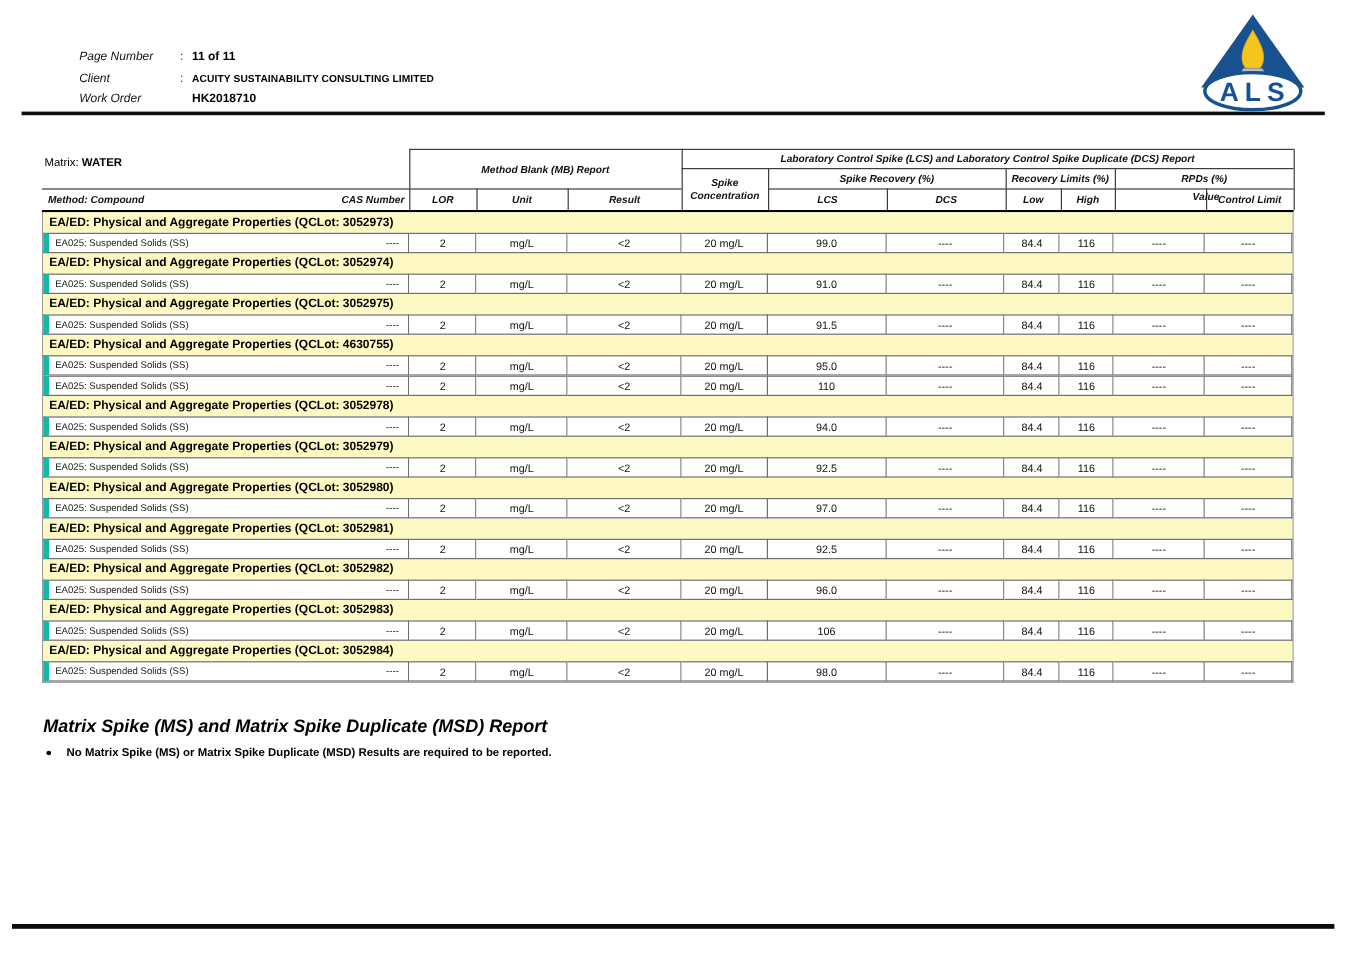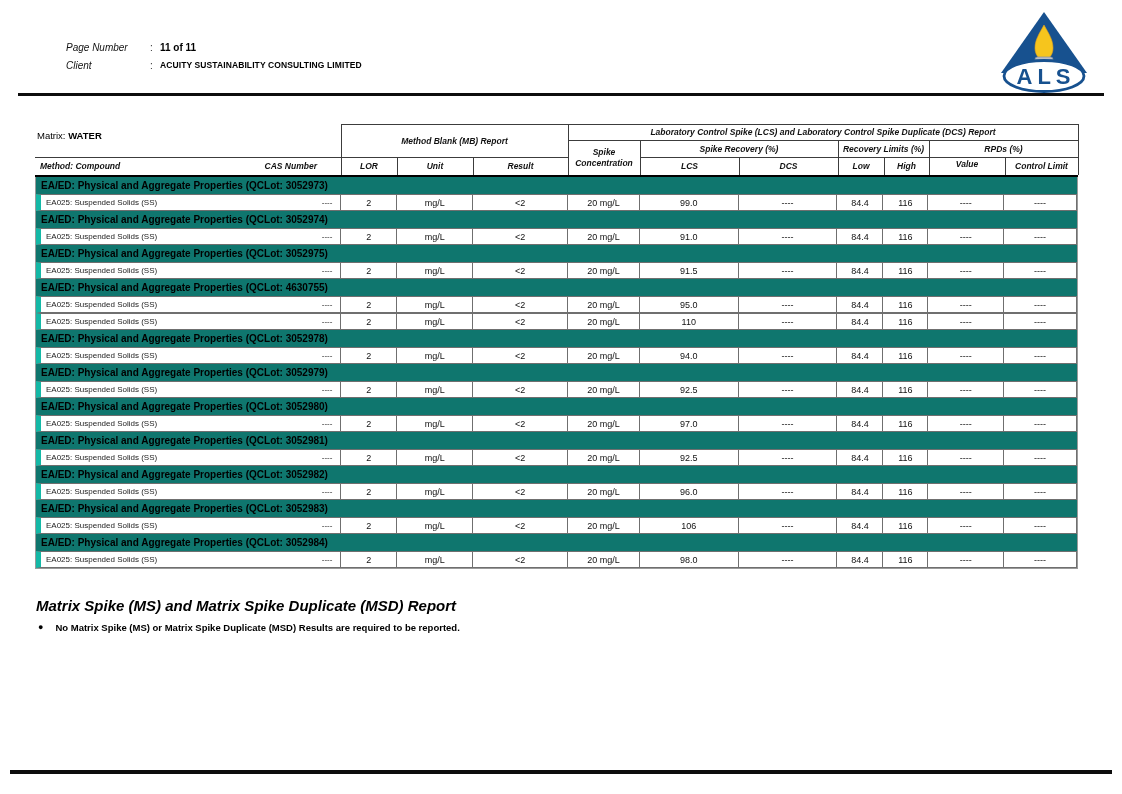--- a/index.html
+++ b/index.html
@@ -35,21 +35,21 @@
   .thick { position:absolute; left:0; top:51px; width:1043px; height:2px; background:#000; }
   .hcell { position:absolute; display:flex; align-items:center; justify-content:center;
            text-align:center; font-style:italic; font-weight:bold; font-size:8.5px; color:#111; }
   .hcell.left { justify-content:flex-start; padding-left:5px; }
   .hcell.right { justify-content:flex-end; padding-right:8px; }
   .hcell.twolines { flex-direction:column; justify-content:center; line-height:11px; }
   
   .tbody { position:absolute; left:0; top:53px; width:1043px; background:#e9e9e9;
            border:1px solid #9a9a9a; border-top:none; }
   .gband { height:17px; display:flex; align-items:center; padding-left:5px;
-           font-weight:bold; font-size:10px; background:#0f766e; }
+           font-weight:bold; font-size:10px; background:#fef9c3; }
   .grow { display:flex; height:17px; }
   .c { background:#fff; border:1px solid #6f6f6f; border-left:none;
        display:flex; align-items:center; justify-content:center; font-size:9px; color:#111; }
   .c.first { border-left:5px solid #14b8a6; justify-content:space-between; }
   .compound { padding-left:5px; font-size:8px; color:#222; }
   .cas { padding-right:8px; font-size:8px; color:#222; }
   .c0{width:306px}.c1{width:56px}.c2{width:76px}.c3{width:95px}.c4{width:72px}
   .c5{width:99px}.c6{width:99px}.c7{width:46px}.c8{width:45px}.c9{width:76px}.c10{width:73px}
 </style>
 </head>
@@ -60,20 +60,25 @@
   <div class="hdr">
     <div class="hdr-row">
       <span class="hdr-label">Page Number</span>
       <span class="hdr-sep">:</span>
       <span class="hdr-value">11 of 11</span>
     </div>
     <div class="hdr-row">
       <span class="hdr-label">Client</span>
       <span class="hdr-sep">:</span>
       <span class="hdr-value small">ACUITY SUSTAINABILITY CONSULTING LIMITED</span>
+    </div>
+    <div class="hdr-row">
+      <span class="hdr-label">Work Order</span>
+      <span class="hdr-sep"></span>
+      <span class="hdr-value">HK2018710</span>
     </div>
   </div>
 
   <div class="logo">
     <svg width="92" height="82" viewBox="0 0 92 82" xmlns="http://www.w3.org/2000/svg">
       <polygon points="46,1 89,62 3,62" fill="#17518f"></polygon>
       <path d="M46,14 C51,23 55,29 55,37 C55,44 51,48.5 46,48.5 C41,48.5 37,44 37,37 C37,29 41,23 46,14 Z" fill="#f6c51d" stroke="#e8a21a" stroke-width="0.6"></path>
       <rect x="37" y="46" width="18" height="8" rx="2.5" fill="#b9bec6" stroke="#8d939c" stroke-width="0.8"></rect>
       <ellipse cx="46" cy="65" rx="40" ry="15.5" fill="#ffffff" stroke="#17518f" stroke-width="2.8"></ellipse>
       <text x="48" y="73" text-anchor="middle" font-family="Liberation Sans, sans-serif" font-size="22" font-weight="bold" letter-spacing="5" fill="#17518f">ALS</text>
@@ -111,29 +116,29 @@
 
     <div class="hcell twolines" style="left:533px; top:16px; width:72px; height:35px">
       <span>Spike</span>
       <span>Concentration</span>
     </div>
     <div class="hcell" style="left:605px; top:16px; width:198px; height:17px">Spike Recovery (%)</div>
     <div class="hcell" style="left:803px; top:16px; width:91px; height:17px">Recovery Limits (%)</div>
     <div class="hcell" style="left:894px; top:16px; width:149px; height:17px">RPDs (%)</div>
 
     <div class="hcell left" style="left:0; top:33px; width:180px; height:18px">Method: Compound</div>
-    <div class="hcell right" style="left:164px; top:33px; width:126px; height:18px">CAS Number</div>
+    <div class="hcell right" style="left:184px; top:33px; width:126px; height:18px">CAS Number</div>
     <div class="hcell" style="left:306px; top:33px; width:56px; height:18px">LOR</div>
     <div class="hcell" style="left:362px; top:33px; width:76px; height:18px">Unit</div>
     <div class="hcell" style="left:438px; top:33px; width:95px; height:18px">Result</div>
     <div class="hcell" style="left:605px; top:33px; width:99px; height:18px">LCS</div>
     <div class="hcell" style="left:704px; top:33px; width:99px; height:18px">DCS</div>
     <div class="hcell" style="left:803px; top:33px; width:46px; height:18px">Low</div>
     <div class="hcell" style="left:849px; top:33px; width:45px; height:18px">High</div>
-    <div class="hcell" style="left:894px; top:33px; width:76px; height:14px">Value</div>
+    <div class="hcell" style="left:932px; top:33px; width:76px; height:14px">Value</div>
     <div class="hcell" style="left:970px; top:33px; width:73px; height:18px">Control Limit</div>
 
     <div class="thick"></div>
 
     <div class="tbody" id="tbody">
   <div class="group">
     <div class="gband">EA/ED: Physical and Aggregate Properties  (QCLot: 3052973)</div>
     <div class="grow">
       <div class="c c0 first">
         <span class="compound">EA025: Suspended Solids (SS)</span>

